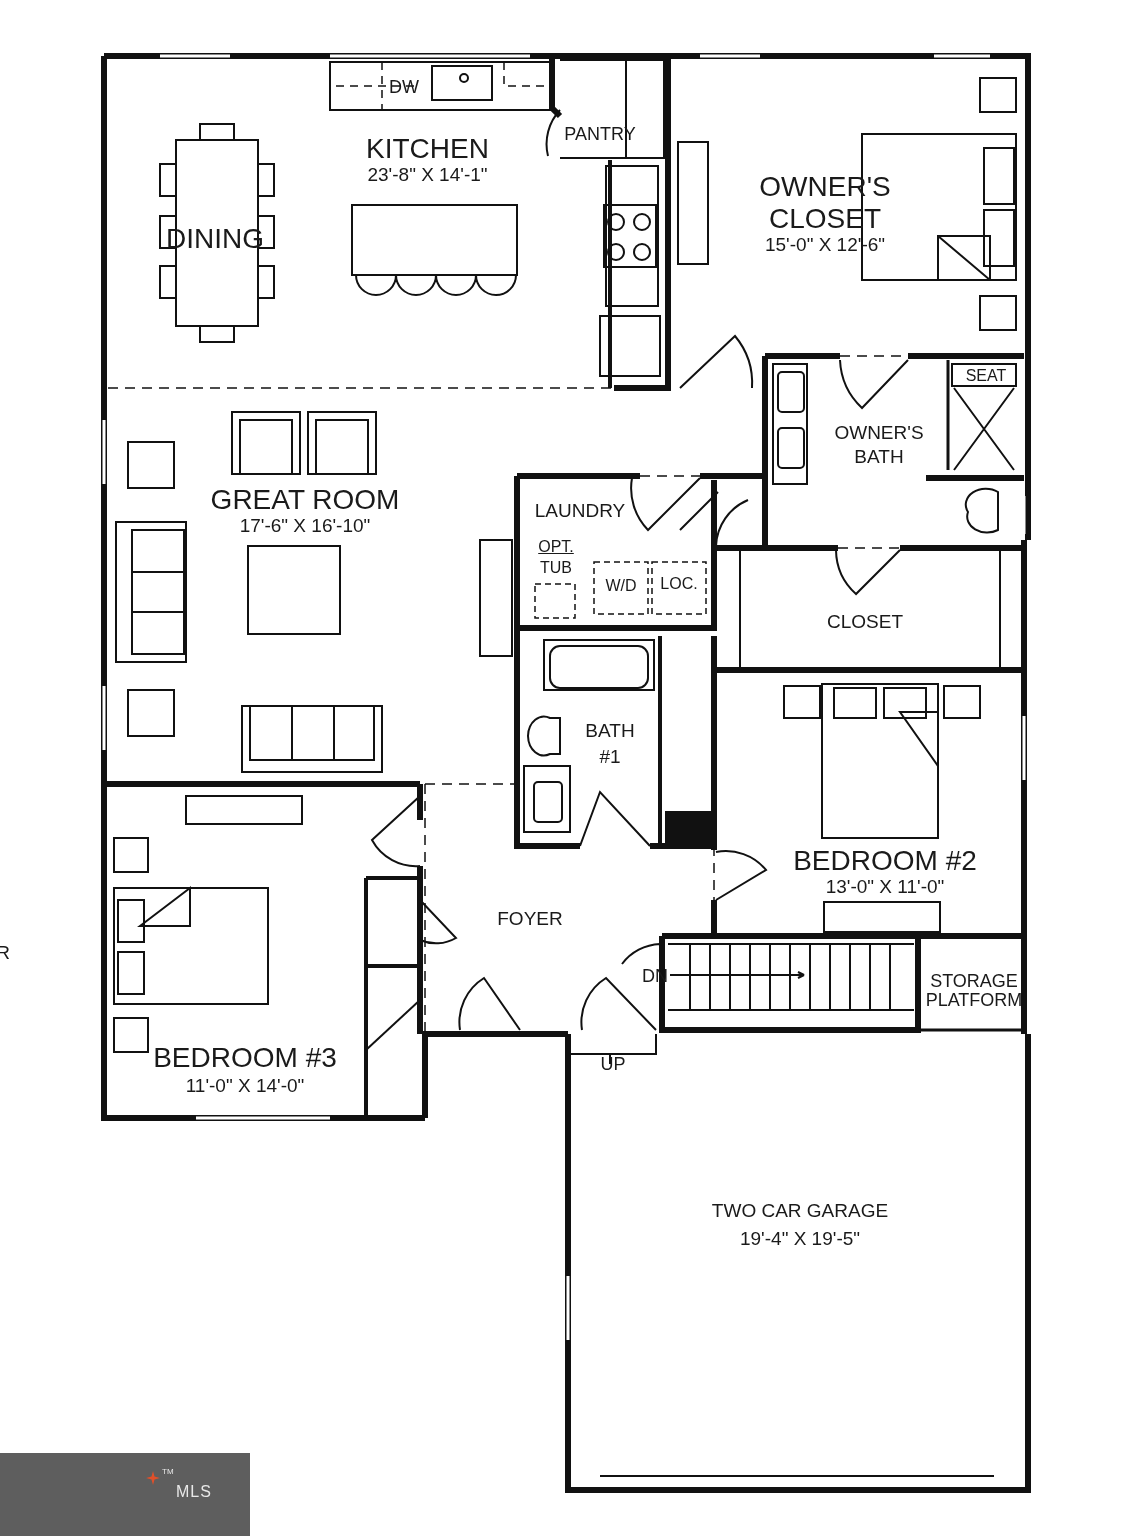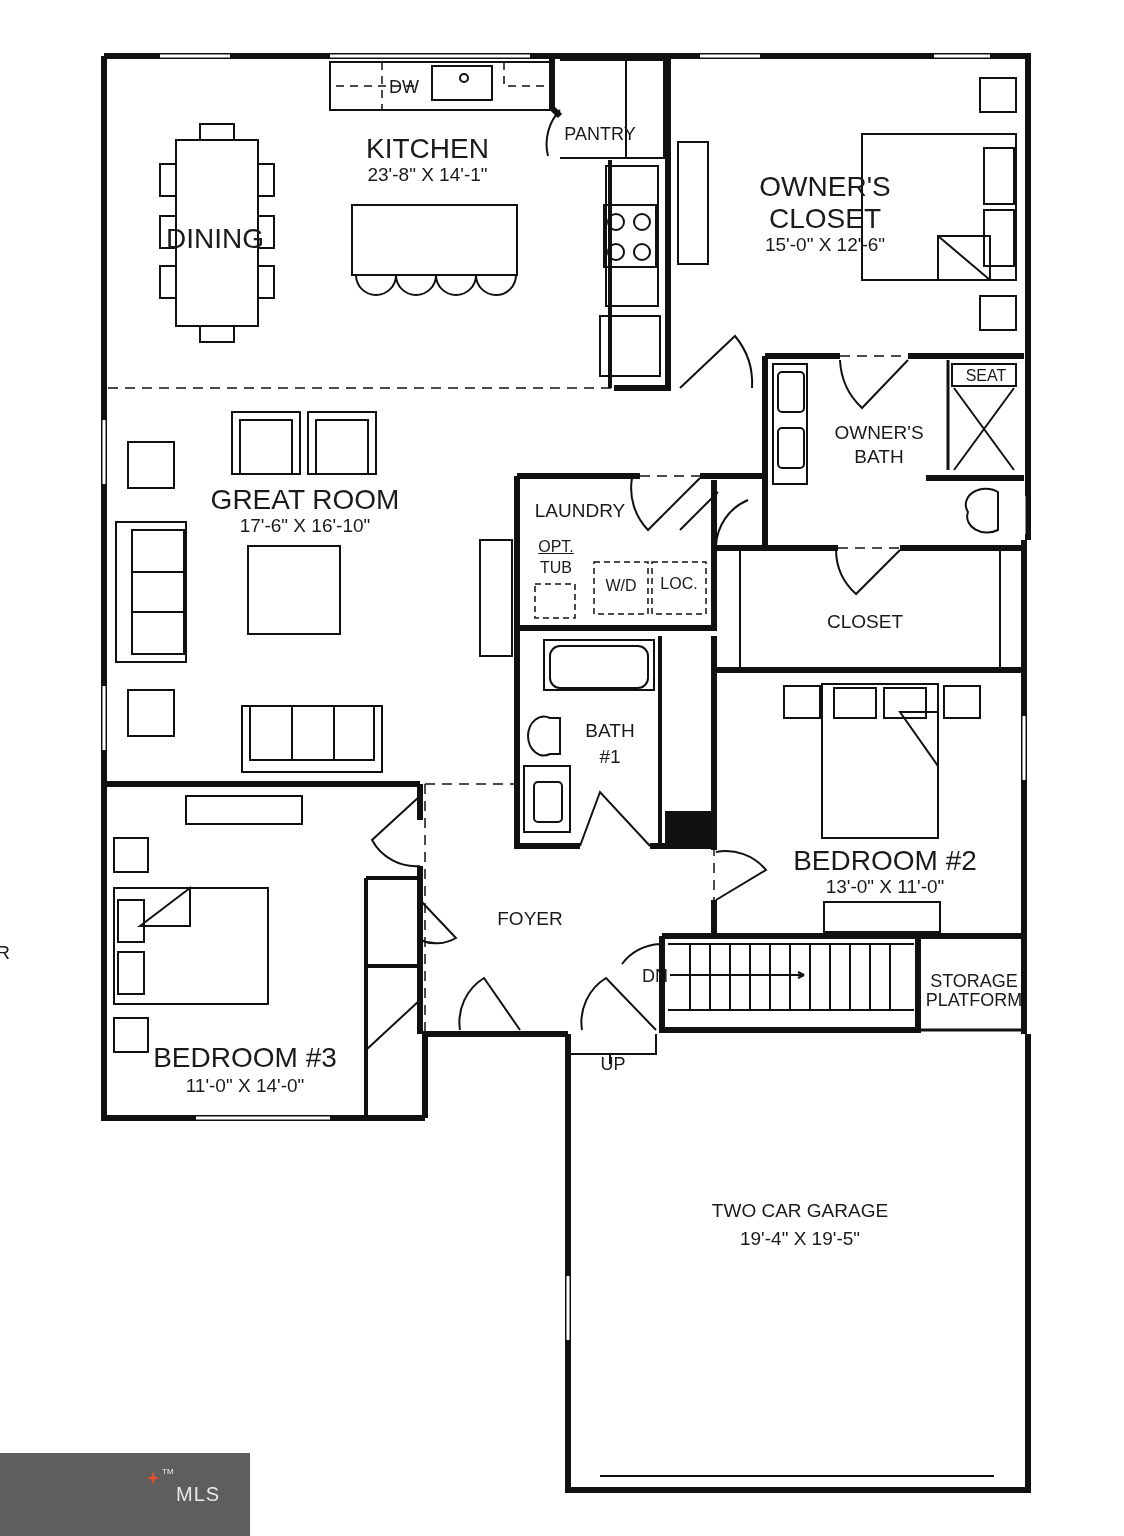--- a/index.html
+++ b/index.html
@@ -5,21 +5,21 @@
   html, body { margin:0; padding:0; background:#ffffff; }
   body { width:1124px; height:1536px; position:relative; overflow:hidden; font-family:"Liberation Sans", sans-serif; }
   svg.plan { position:absolute; left:0; top:0; }
   .lbl { position:absolute; color:#1a1a1a; text-align:center; white-space:nowrap; line-height:1.2; }
   .lg { font-size:28px; }
   .md { font-size:19px; }
   .sm { font-size:16px; }
   .xs { font-size:18px; }
   .logo { position:absolute; left:0; top:1453px; width:250px; height:83px; background:#5e5e5e; }
   .logo .word { position:absolute; left:16px; top:8px; font-family:"DejaVu Serif", serif; font-size:50px; color:#e8e8e8; }
-  .logo .mls { position:absolute; left:176px; top:30px; font-size:20px; color:#e8e8e8; letter-spacing:1px; }
+  .logo .mls { position:absolute; left:176px; top:30px; font-size:16px; color:#e8e8e8; letter-spacing:1px; }
   .logo .tm { position:absolute; left:162px; top:14px; font-size:8px; color:#e8e8e8; }
   .logo .star { position:absolute; left:146px; top:18px; width:14px; height:14px; }
 </style>
 </head>
 <body>
 
 <svg class="plan" width="1124" height="1536" viewBox="0 0 1124 1536">
   <g fill="none" stroke="#111" stroke-width="2">
 
     <g stroke-width="6">

